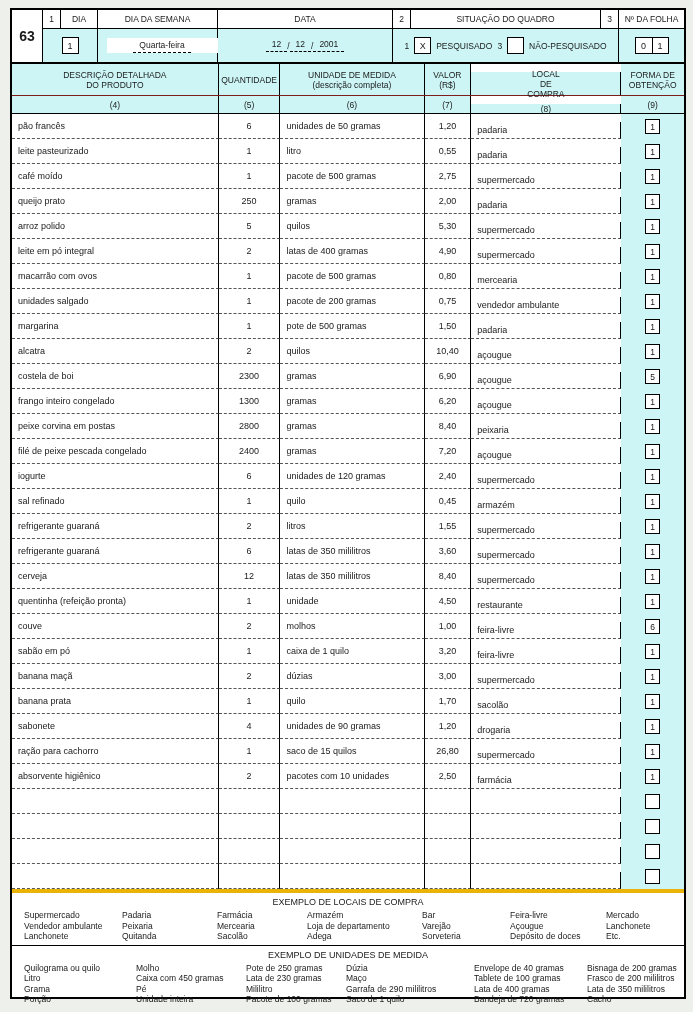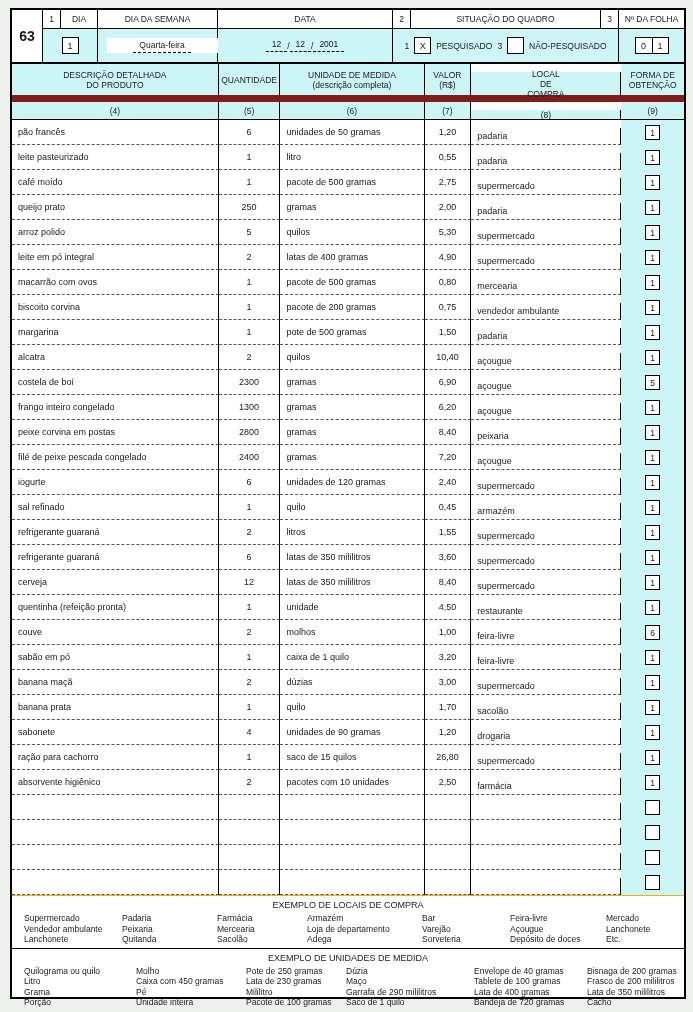--- a/index.html
+++ b/index.html
@@ -24,32 +24,32 @@
   .sem-strip{background:#fff;padding:2px 8px 0 8px;min-width:95px;text-align:center;margin-left:9px;}
   .dash-u{display:inline-block;border-bottom:1px dashed #000;padding:0 6px 2px 6px;}
   .folha-pair{display:flex;}
   .folha-pair .wbox:first-child{border-right:none;}
   
   .cols{display:flex;}
   .cols>div{box-sizing:border-box;border-right:1px solid #000;}
   .cols>div:last-child{border-right:none;}
   .c1{width:208px;} .c2{width:62px;} .c3{width:145px;} .c4{width:47px;} .c5{width:151px;margin-top:8px;} .c6{width:63px;}
   .thead .cols>div{background:#cdf5f5;display:flex;flex-direction:column;align-items:center;justify-content:center;text-align:center;font-size:8.5px;line-height:10px;white-space:pre-line;}
-  .th-main{height:31px;border-bottom:7px solid #7f1d1d;}
+  .th-main{height:31px;border-bottom:1px solid #7f1d1d;}
   .th-sub{height:17px;border-bottom:1px solid #000;}
   .sub{font-size:7.5px;}
   
   .tbody .cols{height:25px;}
   .tbody .cols>div{font-size:9px;display:flex;align-items:center;box-sizing:border-box;}
   .tbody .cell-d{border-bottom:1px dashed #555;}
   .tbody .c1,.tbody .c3,.tbody .c5{padding-left:6px;}
   .tbody .c2,.tbody .c4{justify-content:center;padding:0;}
   .tbody .c6{justify-content:center;background:#cdf5f5;border-bottom:none;}
   .fbox{width:15px;height:15px;background:#fff;border:1px solid #000;display:flex;align-items:center;justify-content:center;font-size:8.5px;box-sizing:border-box;}
-  .tbody{border-bottom:1px solid #eab308;}
+  .tbody{border-bottom:4px solid #eab308;}
   
   .ex{padding:2px 0 3px 0;}
   .ex-title{text-align:center;font-size:9px;padding:2px 0 3px 0;}
   .ex-cols{display:flex;padding:0 0 0 12px;font-size:8.5px;line-height:10.5px;}
   .ex-cols .col{display:flex;flex-direction:column;}
   .loc .col:nth-child(1){width:98px;} .loc .col:nth-child(2){width:95px;}
   .loc .col:nth-child(3){width:90px;} .loc .col:nth-child(4){width:115px;}
   .loc .col:nth-child(5){width:88px;} .loc .col:nth-child(6){width:96px;}
   .loc .col:nth-child(7){flex:1;}
   .uni .col:nth-child(1){width:112px;} .uni .col:nth-child(2){width:110px;}
@@ -197,21 +197,21 @@
         <div class="c1 cell-d">macarrão com ovos</div>
         <div class="c2 cell-d">1</div>
         <div class="c3 cell-d">pacote de 500 gramas</div>
         <div class="c4 cell-d">0,80</div>
         <div class="c5 cell-d">mercearia</div>
         <div class="c6">
           <span class="fbox">1</span>
         </div>
       </div>
       <div class="cols">
-        <div class="c1 cell-d">biscoito corvina</div>
+        <div class="c1 cell-d">unidades salgado</div>
         <div class="c2 cell-d">1</div>
         <div class="c3 cell-d">pacote de 200 gramas</div>
         <div class="c4 cell-d">0,75</div>
         <div class="c5 cell-d">vendedor ambulante</div>
         <div class="c6">
           <span class="fbox">1</span>
         </div>
       </div>
       <div class="cols">
         <div class="c1 cell-d">margarina</div>

